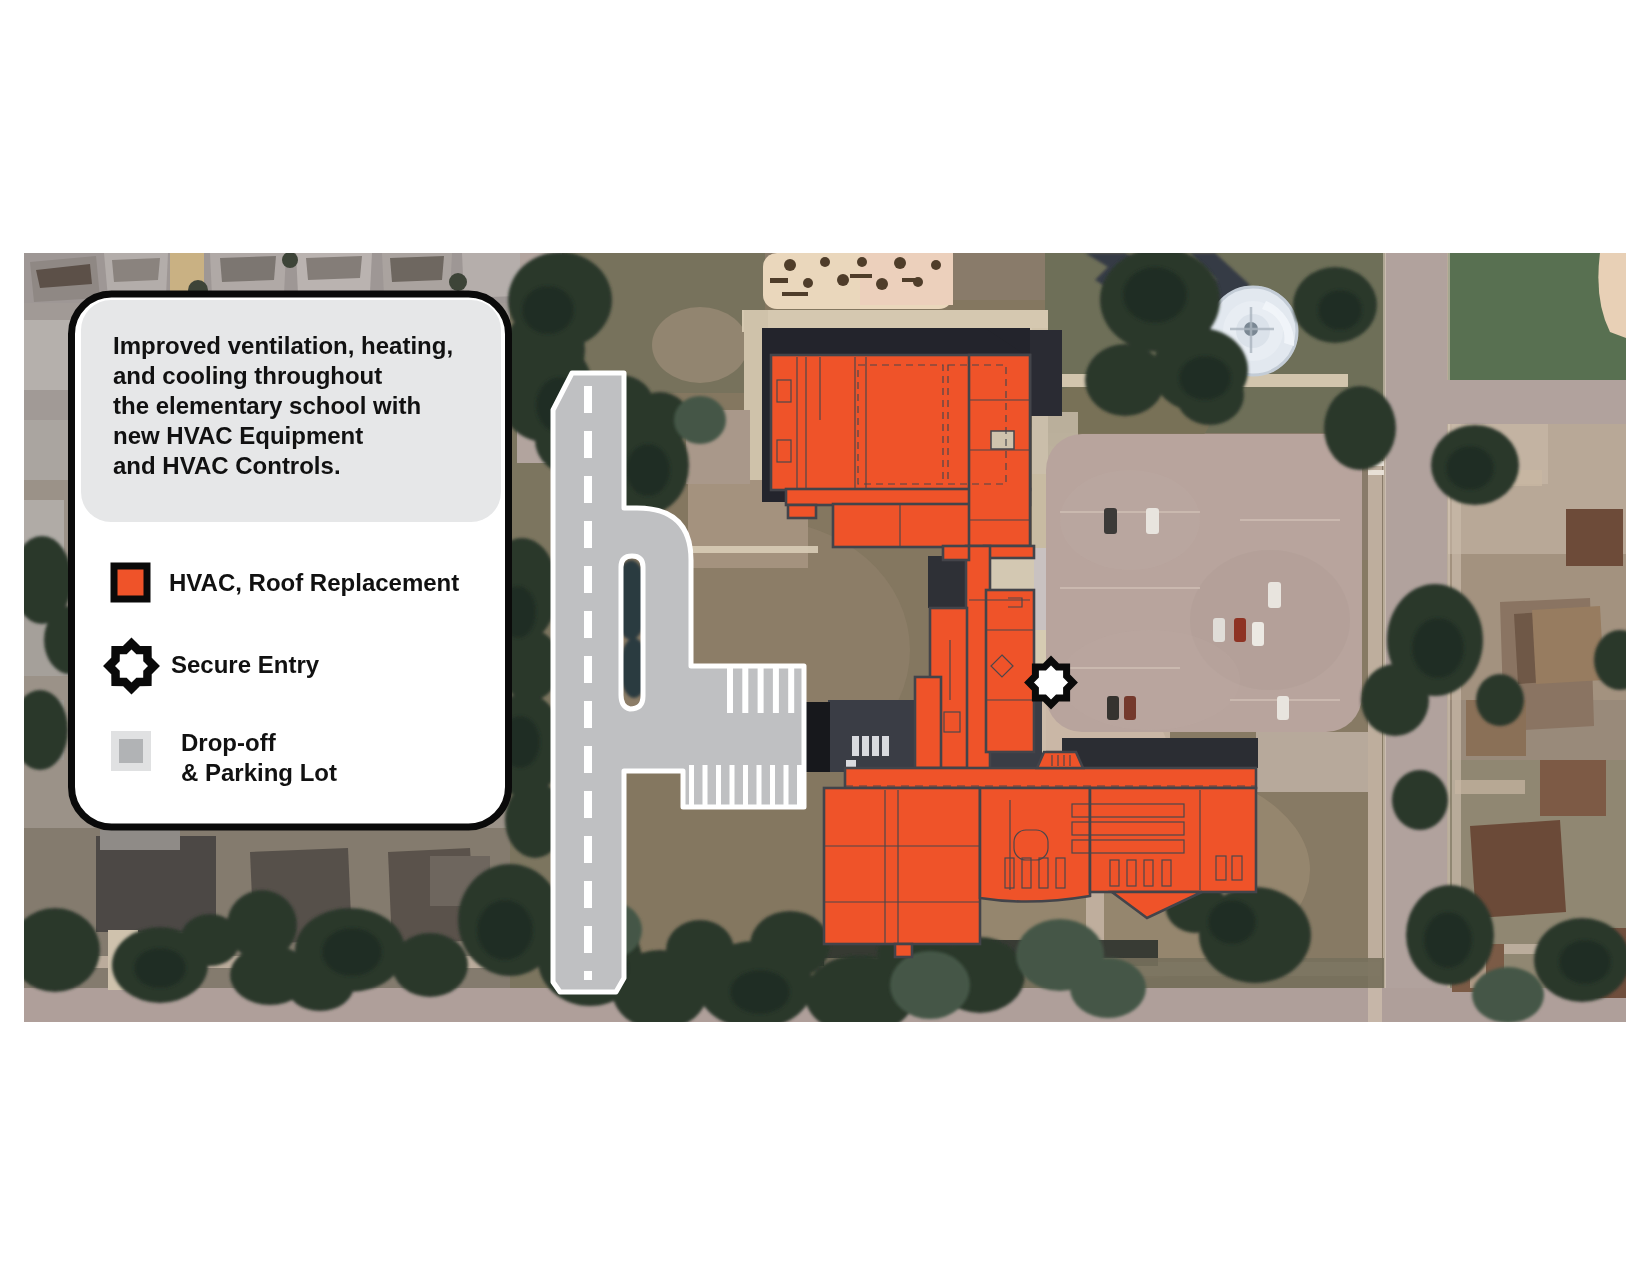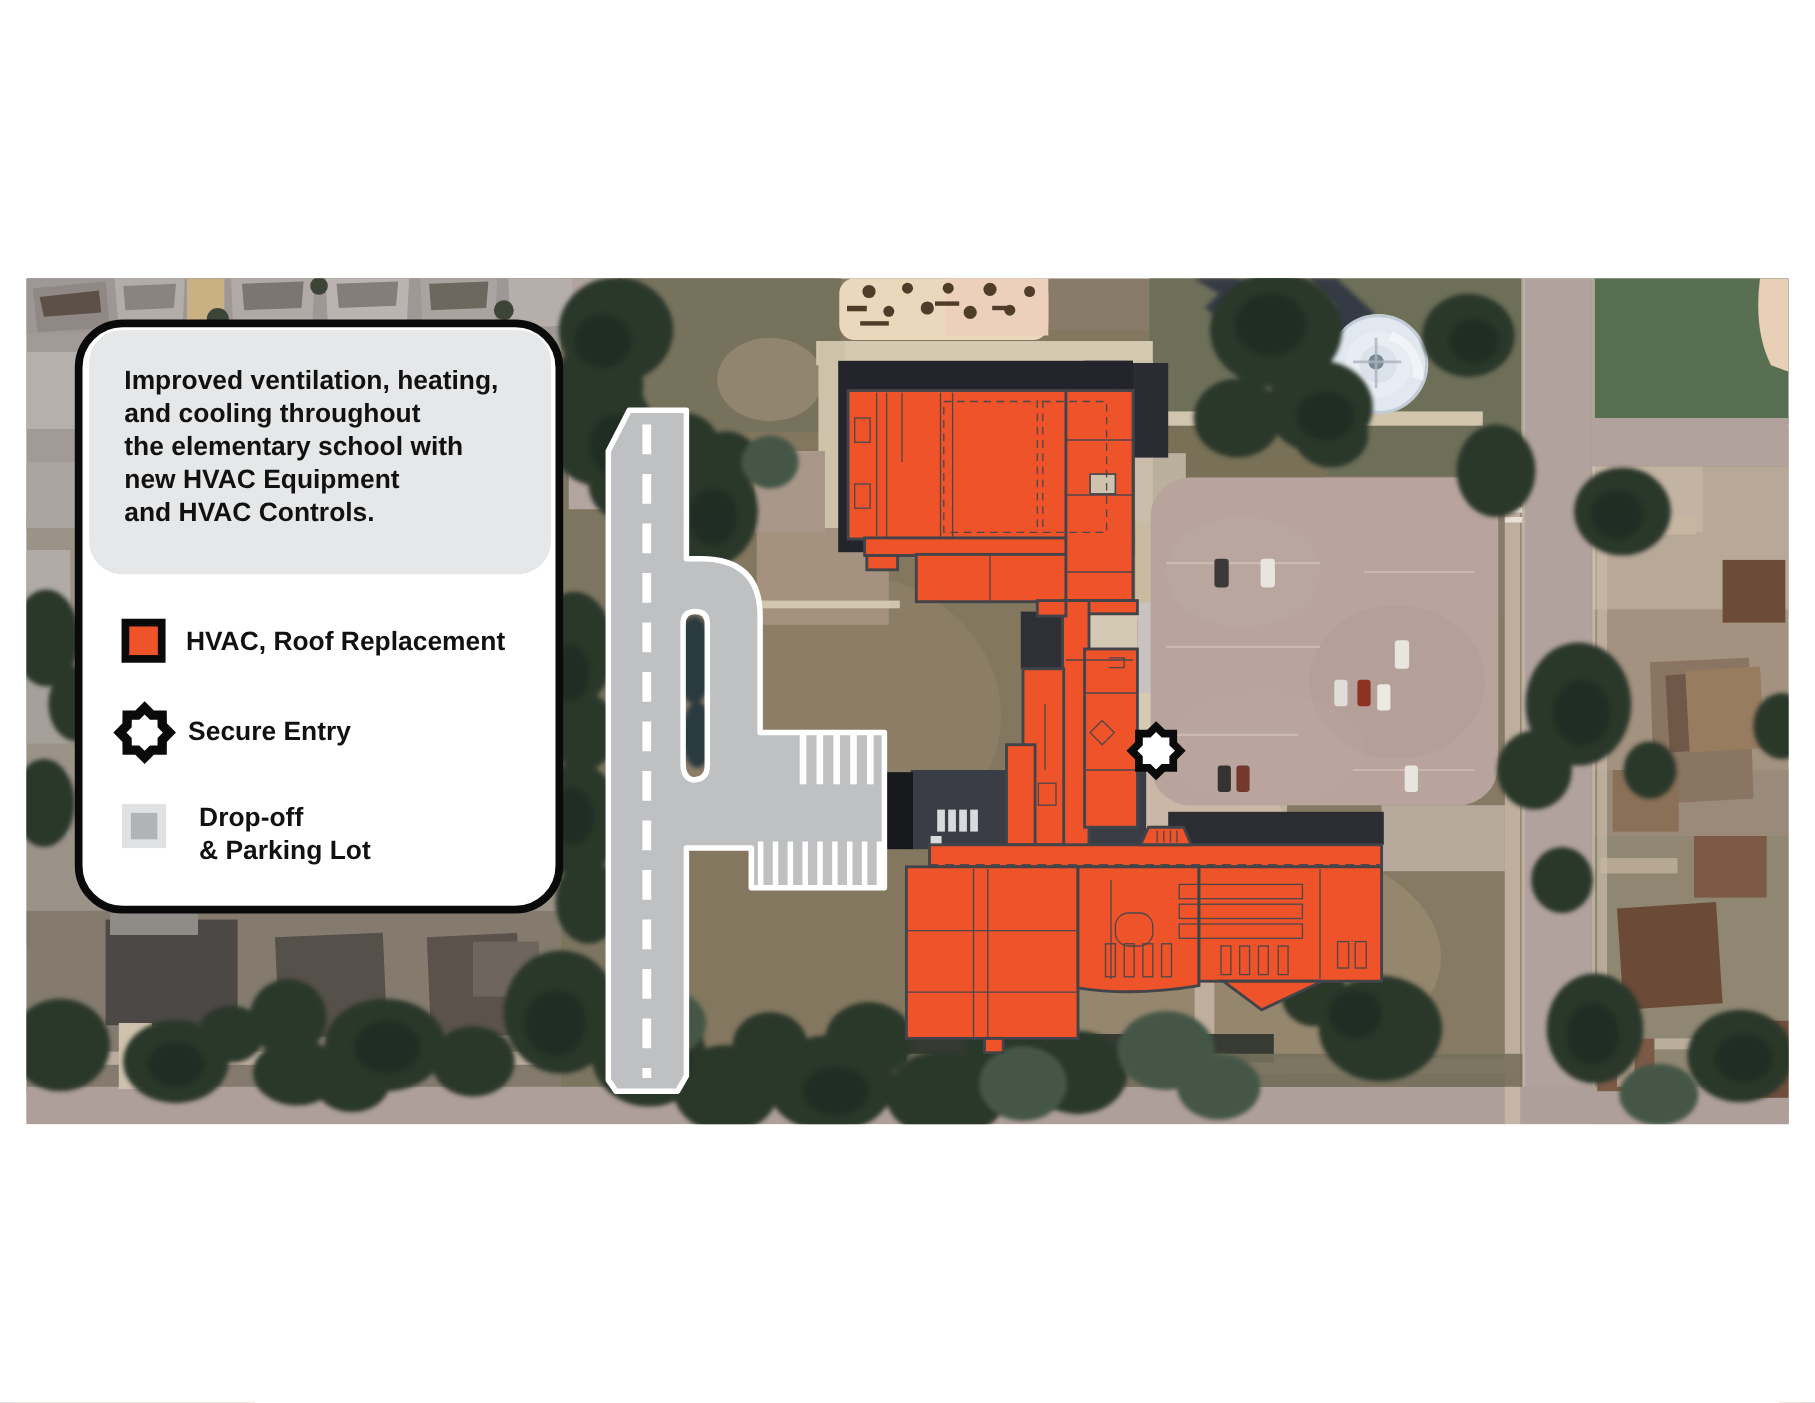--- a/index.html
+++ b/index.html
@@ -1,17 +1,17 @@
 <!DOCTYPE html>
 <html><head>
 <meta charset="utf-8">
 <style>
   html,body{margin:0;padding:0;background:#ffffff;}
   .page{position:relative;width:1650px;height:1275px;background:#ffffff;overflow:hidden;
-        font-family:"Liberation Sans",sans-serif;border-radius:15px;}
+        font-family:"Liberation Sans",sans-serif;}
   svg{position:absolute;left:0;top:0;}
 </style>
 </head>
 <body>
 <div class="page">
 <svg width="1650" height="1275" viewBox="0 0 1650 1275">
 <defs>
   <filter id="blur2" x="-30%" y="-30%" width="160%" height="160%">
           <feGaussianBlur stdDeviation="1.7"></feGaussianBlur>
         </filter>

